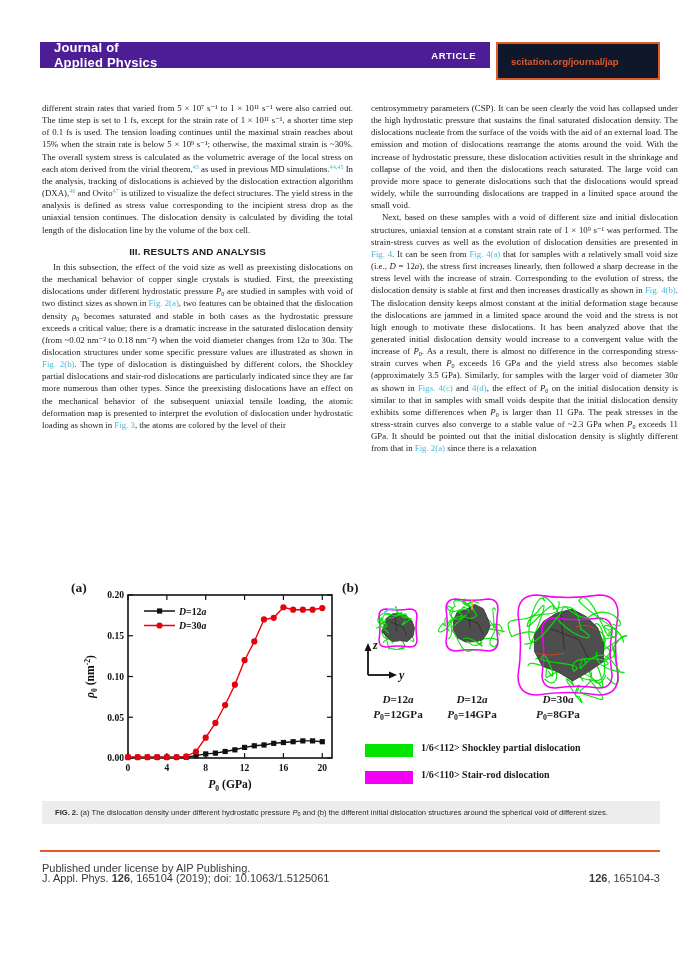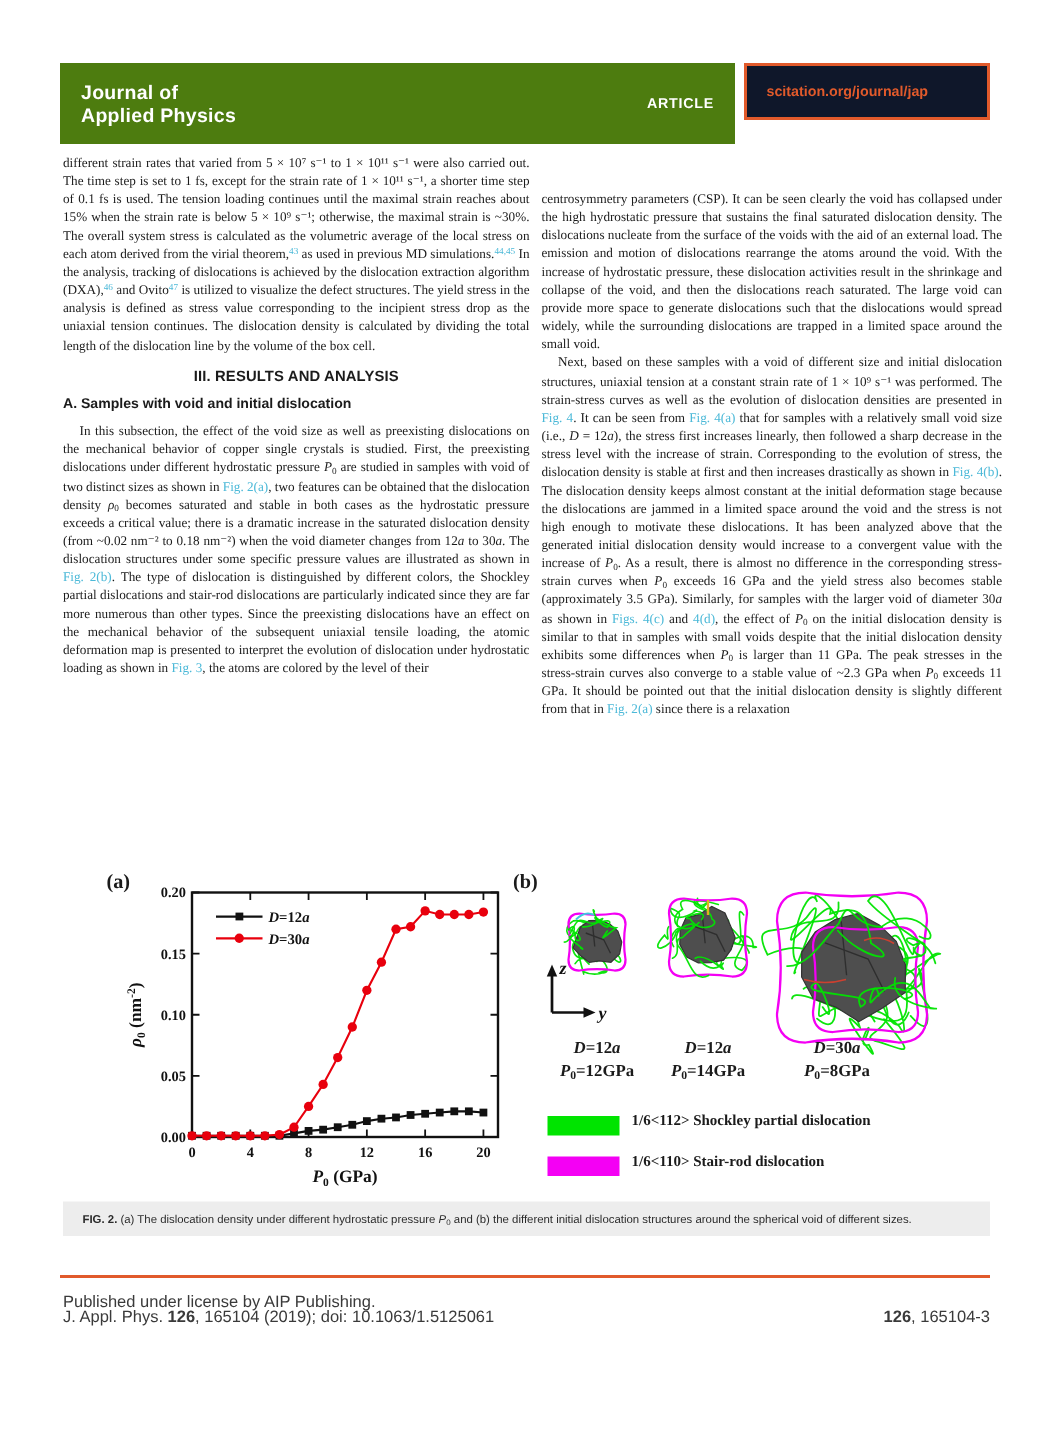--- a/index.html
+++ b/index.html
@@ -1,34 +1,34 @@
 <!DOCTYPE html>
 <html><head>
 <meta charset="utf-8">
 <style>
   html,body{margin:0;padding:0;background:#ffffff;}
   .page{position:relative;width:700px;height:960px;background:#fff;overflow:hidden;
         font-family:"Liberation Serif","DejaVu Serif",serif;color:#1b1b1b;}
 
   
-  .masthead{position:absolute;left:40px;top:42px;width:450px;height:54px;background:#4d7c0f;
+  .masthead{position:absolute;left:40px;top:42px;width:450px;height:26px;background:#4c1d95;
             display:flex;align-items:center;}
   .jname{padding-left:14px;font-family:"Liberation Sans",sans-serif;font-weight:bold;
          font-size:13px;line-height:15px;color:#fff;letter-spacing:.2px;}
   .abadge{margin-left:auto;padding-right:14px;font-family:"Liberation Sans",sans-serif;
           font-weight:bold;font-size:9.5px;color:#fff;letter-spacing:.5px;}
   .linkbox{position:absolute;left:496px;top:42px;width:164px;height:38px;border:2px solid #E15A2B;
            box-sizing:border-box;display:flex;align-items:center;background:#0f172a;}
   .linkbox span{padding-left:13px;font-family:"Liberation Sans",sans-serif;font-weight:bold;
                 font-size:9.5px;color:#E15A2B;}
 
   
   .col{position:absolute;top:102px;text-align:justify;font-size:8.8px;line-height:12.15px;}
   .col-left{left:42px;width:311px;}
-  .col-right{left:361px;width:307px;margin-top:24px;}
+  .col-right{left:371px;width:307px;}
   .body-p{margin:0;}
   .indent{text-indent:11px;}
   h2.sec{font-family:"Liberation Sans",sans-serif;font-weight:bold;font-size:9.9px;
          margin:10px 0 3px 0;letter-spacing:.1px;text-align:center;}
   h3.subsec{font-family:"Liberation Sans",sans-serif;font-weight:bold;font-size:9.4px;
             margin:5px 0 6px 0;text-align:left;}
 
   .lnk{color:#4CB9D8;}
   .it{font-style:italic;}
   .bd{font-weight:bold;}
@@ -76,21 +76,20 @@
     </div>
     <div class="abadge">ARTICLE</div>
   </div>
   <div class="linkbox">
     <span>scitation.org/journal/jap</span>
   </div>
 
   <div class="col col-left">
     <p class="body-p"><span>different strain rates that varied from 5 × 10⁷ s⁻¹ to 1 × 10¹¹ s⁻¹ were also carried out. The time step is set to 1 fs, except for the strain rate of 1 × 10¹¹ s⁻¹, a shorter time step of 0.1 fs is used. The tension loading continues until the maximal strain reaches about 15% when the strain rate is below 5 × 10⁹ s⁻¹; otherwise, the maximal strain is ~30%. The overall system stress is calculated as the volumetric average of the local stress on each atom derived from the virial theorem,</span><span class="sp lnk">43</span><span> as used in previous MD simulations.</span><span class="sp lnk">44,45</span><span> In the analysis, tracking of dislocations is achieved by the dislocation extraction algorithm (DXA),</span><span class="sp lnk">46</span><span> and Ovito</span><span class="sp lnk">47</span><span> is utilized to visualize the defect structures. The yield stress in the analysis is defined as stress value corresponding to the incipient stress drop as the uniaxial tension continues. The dislocation density is calculated by dividing the total length of the dislocation line by the volume of the box cell.</span></p>
     <h2 class="sec">III. RESULTS AND ANALYSIS</h2>
-    <h3 class="subsec">A. Samples with void and initial dislocation</h3>
     <p class="body-p indent"><span>In this subsection, the effect of the void size as well as preexisting dislocations on the mechanical behavior of copper single crystals is studied. First, the preexisting dislocations under different hydrostatic pressure </span><span class="it">P</span><span class="sb">0</span><span> are studied in samples with void of two distinct sizes as shown in </span><span class="lnk">Fig. 2(a)</span><span>, two features can be obtained that the dislocation density </span><span class="it">ρ</span><span class="sb">0</span><span> becomes saturated and stable in both cases as the hydrostatic pressure exceeds a critical value; there is a dramatic increase in the saturated dislocation density (from ~0.02 nm⁻² to 0.18 nm⁻²) when the void diameter changes from 12</span><span class="it">a</span><span> to 30</span><span class="it">a</span><span>. The dislocation structures under some specific pressure values are illustrated as shown in </span><span class="lnk">Fig. 2(b)</span><span>. The type of dislocation is distinguished by different colors, the Shockley partial dislocations and stair-rod dislocations are particularly indicated since they are far more numerous than other types. Since the preexisting dislocations have an effect on the mechanical behavior of the subsequent uniaxial tensile loading, the atomic deformation map is presented to interpret the evolution of dislocation under hydrostatic loading as shown in </span><span class="lnk">Fig. 3</span><span>, the atoms are colored by the level of their</span></p>
   </div>
   <div class="col col-right">
     <p class="body-p"><span>centrosymmetry parameters (CSP). It can be seen clearly the void has collapsed under the high hydrostatic pressure that sustains the final saturated dislocation density. The dislocations nucleate from the surface of the voids with the aid of an external load. The emission and motion of dislocations rearrange the atoms around the void. With the increase of hydrostatic pressure, these dislocation activities result in the shrinkage and collapse of the void, and then the dislocations reach saturated. The large void can provide more space to generate dislocations such that the dislocations would spread widely, while the surrounding dislocations are trapped in a limited space around the small void.</span></p>
     <p class="body-p indent"><span>Next, based on these samples with a void of different size and initial dislocation structures, uniaxial tension at a constant strain rate of 1 × 10⁹ s⁻¹ was performed. The strain-stress curves as well as the evolution of dislocation densities are presented in </span><span class="lnk">Fig. 4</span><span>. It can be seen from </span><span class="lnk">Fig. 4(a)</span><span> that for samples with a relatively small void size (i.e., </span><span class="it">D</span><span> = 12</span><span class="it">a</span><span>), the stress first increases linearly, then followed a sharp decrease in the stress level with the increase of strain. Corresponding to the evolution of stress, the dislocation density is stable at first and then increases drastically as shown in </span><span class="lnk">Fig. 4(b)</span><span>. The dislocation density keeps almost constant at the initial deformation stage because the dislocations are jammed in a limited space around the void and the stress is not high enough to motivate these dislocations. It has been analyzed above that the generated initial dislocation density would increase to a convergent value with the increase of </span><span class="it">P</span><span class="sb">0</span><span>. As a result, there is almost no difference in the corresponding stress-strain curves when </span><span class="it">P</span><span class="sb">0</span><span> exceeds 16 GPa and the yield stress also becomes stable (approximately 3.5 GPa). Similarly, for samples with the larger void of diameter 30</span><span class="it">a</span><span> as shown in </span><span class="lnk">Figs. 4(c)</span><span> and </span><span class="lnk">4(d)</span><span>, the effect of </span><span class="it">P</span><span class="sb">0</span><span> on the initial dislocation density is similar to that in samples with small voids despite that the initial dislocation density exhibits some differences when </span><span class="it">P</span><span class="sb">0</span><span> is larger than 11 GPa. The peak stresses in the stress-strain curves also converge to a stable value of ~2.3 GPa when </span><span class="it">P</span><span class="sb">0</span><span> exceeds 11 GPa. It should be pointed out that the initial dislocation density is slightly different from that in </span><span class="lnk">Fig. 2(a)</span><span> since there is a relaxation</span></p>
   </div>
 
   <div class="figlabel" style="left:71px;top:580px;">(a)</div>
   <svg id="chart-svg" width="260" height="215" viewBox="0 0 260 215">
       <rect x="46" y="14" width="204" height="163" fill="none" stroke="#111" stroke-width="1.6"></rect>

